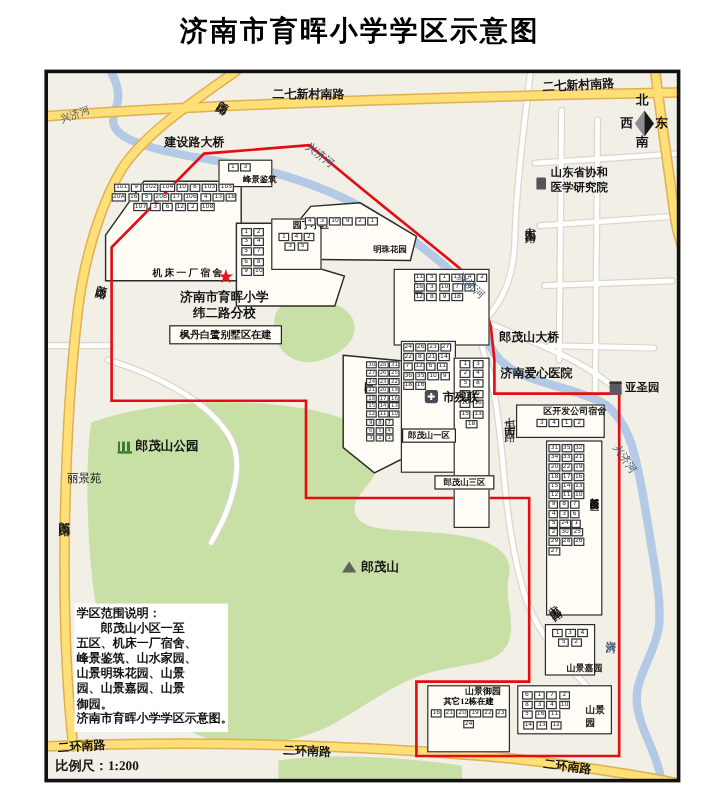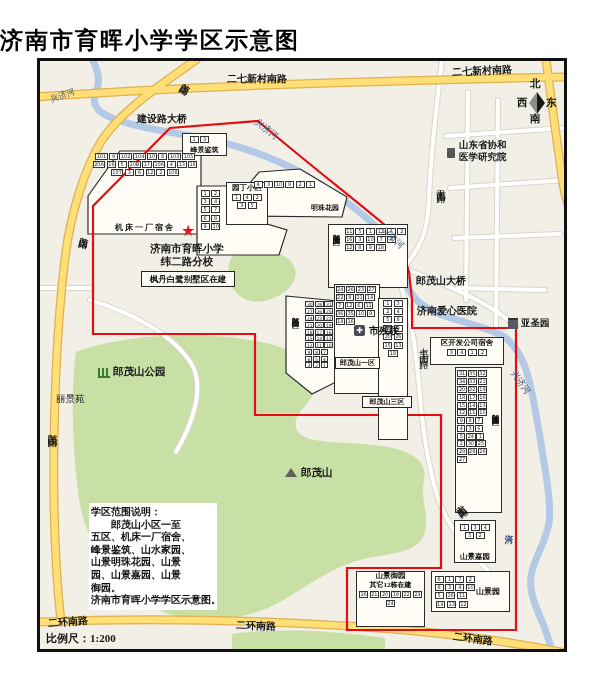--- a/index.html
+++ b/index.html
@@ -1,36 +1,36 @@
 <!DOCTYPE html>
 <html><head>
 <meta charset="utf-8">
 <style>
   html,body{margin:0;padding:0;background:#fff;}
   #page{position:relative;width:600px;height:676px;background:#fff;overflow:hidden;
         font-family:"Liberation Sans",sans-serif;}
-  #title{position:absolute;left:0;top:10px;width:600px;text-align:left;
+  #title{position:absolute;left:0;top:10px;width:600px;text-align:center;
          font-size:23px;font-weight:bold;letter-spacing:2px;color:#000;
-         font-family:"Liberation Sans",sans-serif;margin-top:15px;}
+         font-family:"Liberation Sans",sans-serif;}
   #mapframe{position:absolute;left:37px;top:58px;width:530px;height:594px;
             border:3px solid #111;box-sizing:border-box;background:transparent;}
   svg{position:absolute;left:0;top:0;}
   .mlabel{position:absolute;font-family:"Liberation Serif",serif;color:#141414;
           white-space:nowrap;font-size:10px;z-index:6;}
   .blue{color:#3d557a;}
   .vtext{writing-mode:vertical-rl;text-orientation:upright;letter-spacing:1px;}
   .cluster{position:absolute;box-sizing:border-box;background:#fffdf6;
            border:1.2px solid #2b2b2b;z-index:4;}
   .ncluster{position:absolute;box-sizing:border-box;z-index:4;}
   .bldgs{display:flex;flex-wrap:wrap;align-content:flex-start;}
   .bldg{box-sizing:border-box;display:inline-block;border:0.9px solid #333;
         background:#fff;font-size:5px;line-height:5.5px;padding:0 0.5px;
         min-width:9px;height:7px;text-align:center;margin:0.7px;
         font-family:"DejaVu Sans",sans-serif;color:#222;overflow:hidden;}
-  .clabel{font-family:"Liberation Serif",serif;font-weight:bold;color:#111;}
+  .clabel{font-family:"Liberation Serif",serif;font-weight:bold;color:#111;margin-left:12px;}
   .boxlabel{position:absolute;box-sizing:border-box;background:#fffdf6;
             border:1.1px solid #222;font-family:"Liberation Serif",serif;
             font-weight:bold;color:#111;text-align:center;z-index:5;}
   
   #t-erqi-a{left:227px;top:72px;font-weight:bold;}
   #t-erqi-b{left:452px;top:64px;font-weight:bold;transform:rotate(-3deg);}
   #t-jianshe{left:137px;top:112px;font-weight:bold;}
   #t-lms-a{left:186px;top:74px;font-size:9.5px;transform:rotate(32deg);transform-origin:top left;}
   #t-lms-b{left:80px;top:228px;font-size:9.5px;transform:rotate(14deg);transform-origin:top left;}
   #t-lms-c{left:45px;top:426px;font-size:10px;}
@@ -52,21 +52,21 @@
   #t-academy{left:459px;top:140px;font-size:9.5px;line-height:11.5px;font-weight:bold;}
   #t-park{left:113px;top:365px;font-size:10.5px;font-weight:bold;}
   #t-lijing{left:56px;top:393px;font-size:9.5px;}
   #t-mountain{left:301px;top:466px;font-size:10.5px;font-weight:bold;}
   #t-fengdan{left:141px;top:271px;width:94px;height:16px;line-height:15px;font-size:8.5px;}
   #school-star{position:absolute;left:181px;top:221px;font-size:16px;color:#e8141b;z-index:6;}
   #school-name{left:150px;top:242px;width:74px;text-align:center;font-size:10.5px;
                font-weight:bold;line-height:13px;white-space:normal;}
   #notice{position:absolute;left:62px;top:503px;width:124px;background:#fff;
           padding:3px 2px;font-family:"Liberation Serif",serif;font-size:10px;
-          line-height:12.6px;color:#111;z-index:6;font-weight:bold;margin-left:27px;}
+          line-height:12.6px;color:#111;z-index:6;font-weight:bold;}
   #notice div{white-space:nowrap;}
   #scale{left:46px;top:631px;font-size:11px;font-weight:bold;}
   .cp{position:absolute;font-size:10.5px;font-weight:bold;color:#111;z-index:7;
       font-family:"Liberation Serif",serif;}
   #cp-n{left:530px;top:77px;} #cp-w{left:517px;top:96px;}
   #cp-e{left:546px;top:96px;} #cp-s{left:530px;top:112px;}
   
   #ic-canlian{position:absolute;left:354px;top:325px;width:11px;height:11px;background:#4a4a55;
               border-radius:2px;color:#fff;font-size:8px;line-height:11px;text-align:center;z-index:6;}
   #ic-yasheng{position:absolute;left:508px;top:318px;width:10px;height:9px;background:#5a5a64;

